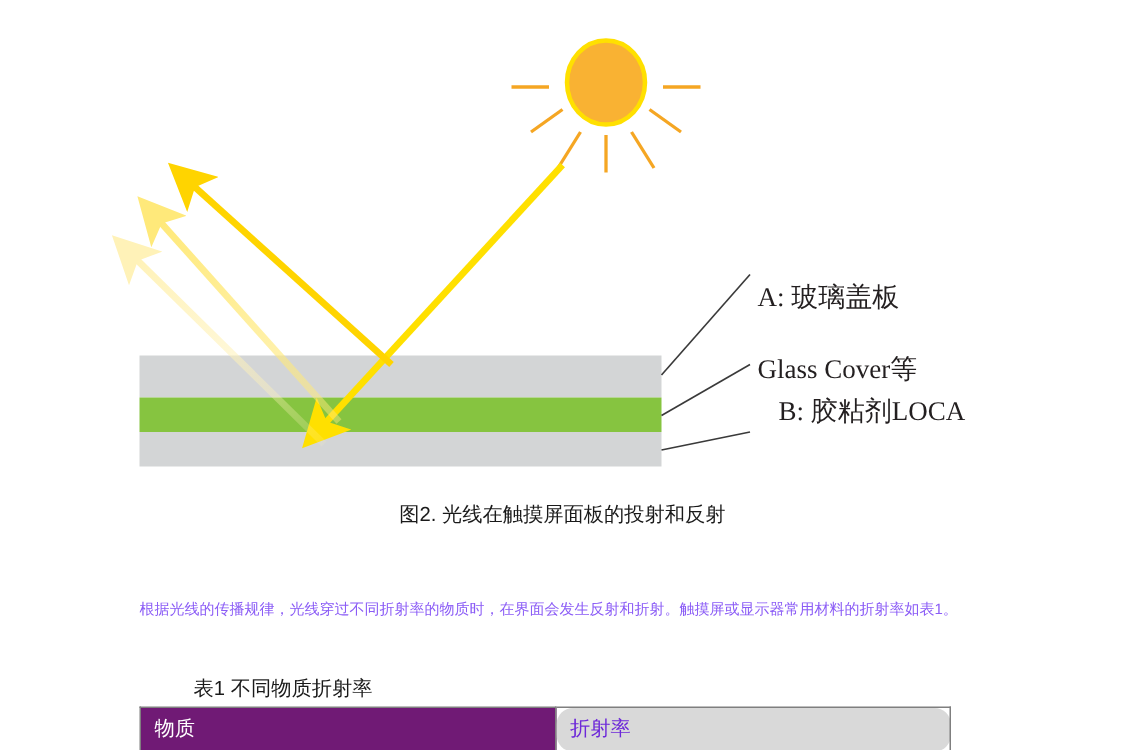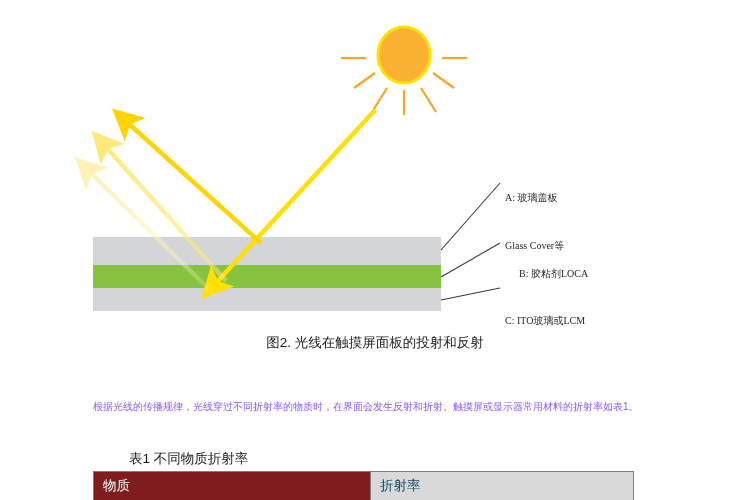--- a/index.html
+++ b/index.html
@@ -35,21 +35,21 @@
     position: absolute;
     left: 0;
     top: 0;
     display: block;
   }
 
   
   .callout {
     position: absolute;
     font-family: "Liberation Serif", "DejaVu Serif", serif;
-    font-size: 10px;
+    font-size: 18px;
     line-height: 16px;
     color: #231f20;
     white-space: pre;
   }
   #callout-a { left: 505px; top: 158px; }
   #callout-b { left: 508px; top: 234px; margin-left: 11px; }
   #callout-c { left: 505px; top: 281px; }
 
   
   #caption {
@@ -96,27 +96,28 @@
     height: 28px;
     padding: 0 0 0 9px;
     font-size: 13.5px;
     font-weight: normal;
     text-align: left;
     vertical-align: middle;
     border: 1px solid #7f7f7f;
   }
   th.col-substance {
     width: 267px;
-    background: #7f1d1d;
+    background: #701a75;
     color: #ffffff;
   }
   th.col-index {
     width: 253px;
     background: #d9d9d9;
-    color: #0c4a6e;
+    color: #6d28d9;
+    border-radius: 11px;
   }
 </style>
 </head>
 <body>
 
 <div id="page">
 
   <div id="figure">
 
     <svg id="figure-svg" width="750" height="325" viewBox="0 0 750 325" xmlns="http://www.w3.org/2000/svg">
@@ -184,23 +185,20 @@
 
     <div class="callout" id="callout-a">
       <div>A: 玻璃盖板</div>
       <div>Glass Cover等</div>
     </div>
 
     <div class="callout" id="callout-b">
       <div>B: 胶粘剂LOCA</div>
     </div>
 
-    <div class="callout" id="callout-c">
-      <div>C: ITO玻璃或LCM</div>
-    </div>
   </div>
 
   <div id="caption">图2. 光线在触摸屏面板的投射和反射</div>
 
   <p id="paragraph">根据光线的传播规律，光线穿过不同折射率的物质时，在界面会发生反射和折射。触摸屏或显示器常用材料的折射率如表1。</p>
 
   <div id="table-title">表1 不同物质折射率</div>
 
   <table id="data-table">
     <thead>

